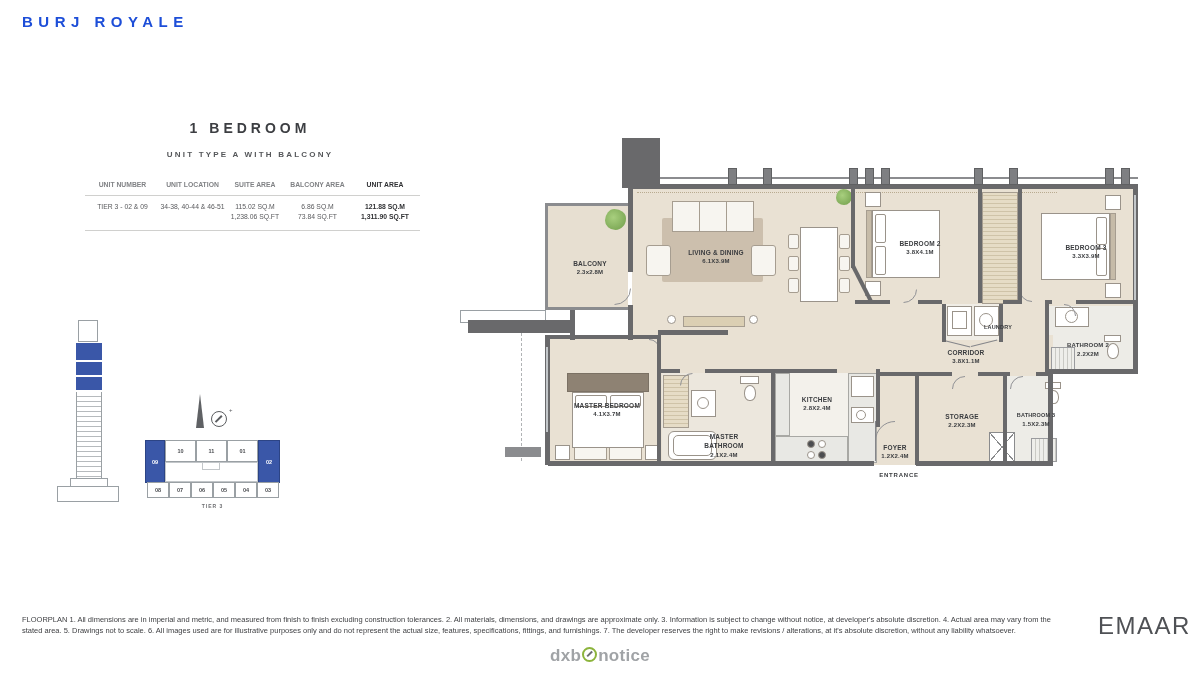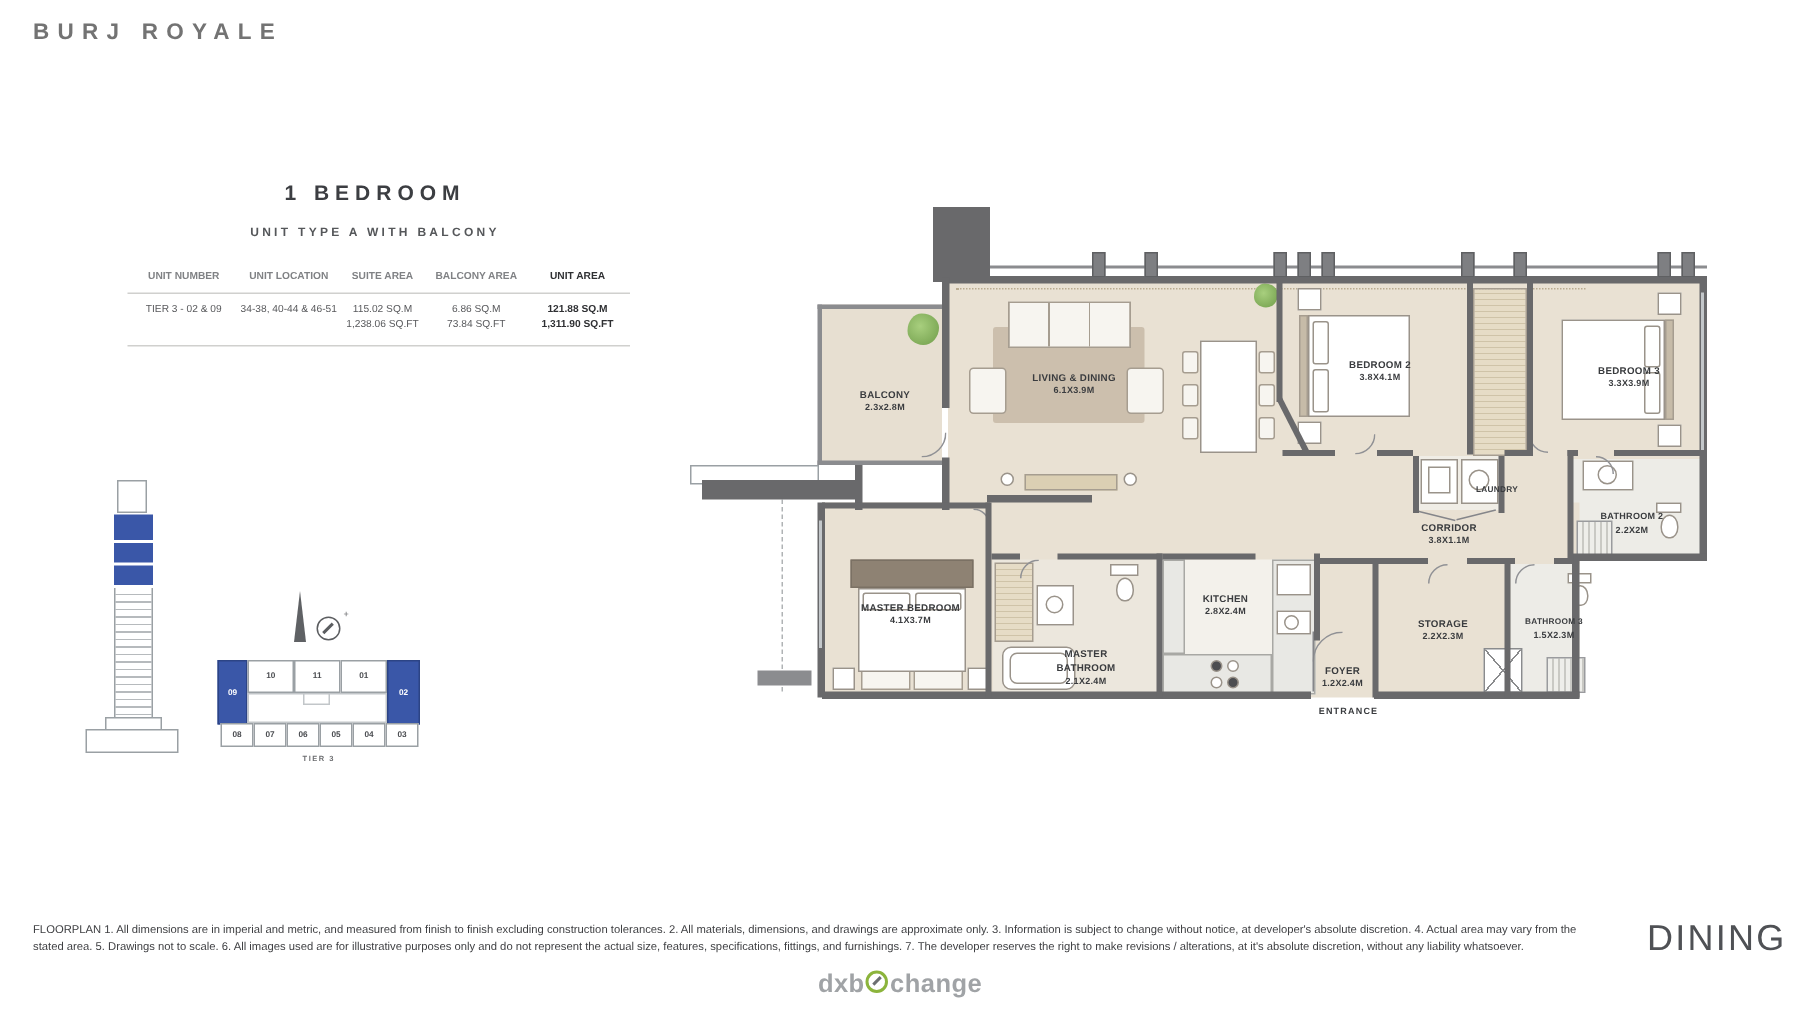--- a/index.html
+++ b/index.html
@@ -1,20 +1,20 @@
 <!DOCTYPE html>
 <html><head>
 <meta charset="utf-8">
 <style>
   html,body{margin:0;padding:0;background:#fff;}
   body{width:1200px;height:676px;position:relative;overflow:hidden;
        font-family:"Liberation Sans",sans-serif;-webkit-font-smoothing:antialiased;}
   
   .brand{position:absolute;left:22px;top:13px;font-size:15px;letter-spacing:5.5px;
-         font-weight:600;color:#737373;}
+         font-weight:600;color:#1d4ed8;}
   .h-bed{position:absolute;left:95px;top:120px;width:310px;text-align:center;
          font-size:14px;letter-spacing:4px;font-weight:600;color:#3c3e42;}
   .h-sub{position:absolute;left:95px;top:150px;width:310px;text-align:center;
          font-size:8px;letter-spacing:2.2px;font-weight:600;color:#55575a;}
   .utable{position:absolute;left:85px;top:180px;width:335px;font-size:6.8px;color:#58595c;}
   .utable .hrow{display:flex;border-bottom:1px solid #d0d0ce;padding-bottom:5px;
                 color:#808285;font-weight:700;}
   .utable .drow{display:flex;border-bottom:1px solid #d0d0ce;padding:6px 0 7px 0;}
   .utable .c{text-align:center;line-height:1.5;}
   .c1{width:75px;} .c2{width:65px;} .c3{width:60px;} .c4{width:65px;} .c5{width:70px;}
@@ -372,16 +372,16 @@
     <span>BATHROOM 3</span>
     <span class="rdims">1.5X2.3M</span></div>
   <div class="rlabel" style="left:405px;top:308px;width:70px;">
     <span>FOYER</span>
     <span class="rdims">1.2X2.4M</span></div>
   <div class="rlabel" style="left:409px;top:336px;width:70px;font-size:6px;letter-spacing:.8px;">
     <span>ENTRANCE</span></div>
 </div>
 
 <div class="disc">FLOORPLAN 1. All dimensions are in imperial and metric, and measured from finish to finish excluding construction tolerances. 2. All materials, dimensions, and drawings are approximate only. 3. Information is subject to change without notice, at developer's absolute discretion. 4. Actual area may vary from the stated area. 5. Drawings not to scale. 6. All images used are for illustrative purposes only and do not represent the actual size, features, specifications, fittings, and furnishings. 7. The developer reserves the right to make revisions / alterations, at it's absolute discretion, without any liability whatsoever.</div>
-<div class="emaar">DINING</div>
+<div class="emaar">EMAAR</div>
 <div class="wm">
-  <span>dxb</span><span class="wm-o"><i></i></span><span>change</span>
+  <span>dxb</span><span class="wm-o"><i></i></span><span>notice</span>
 </div>
 
 </body></html>

